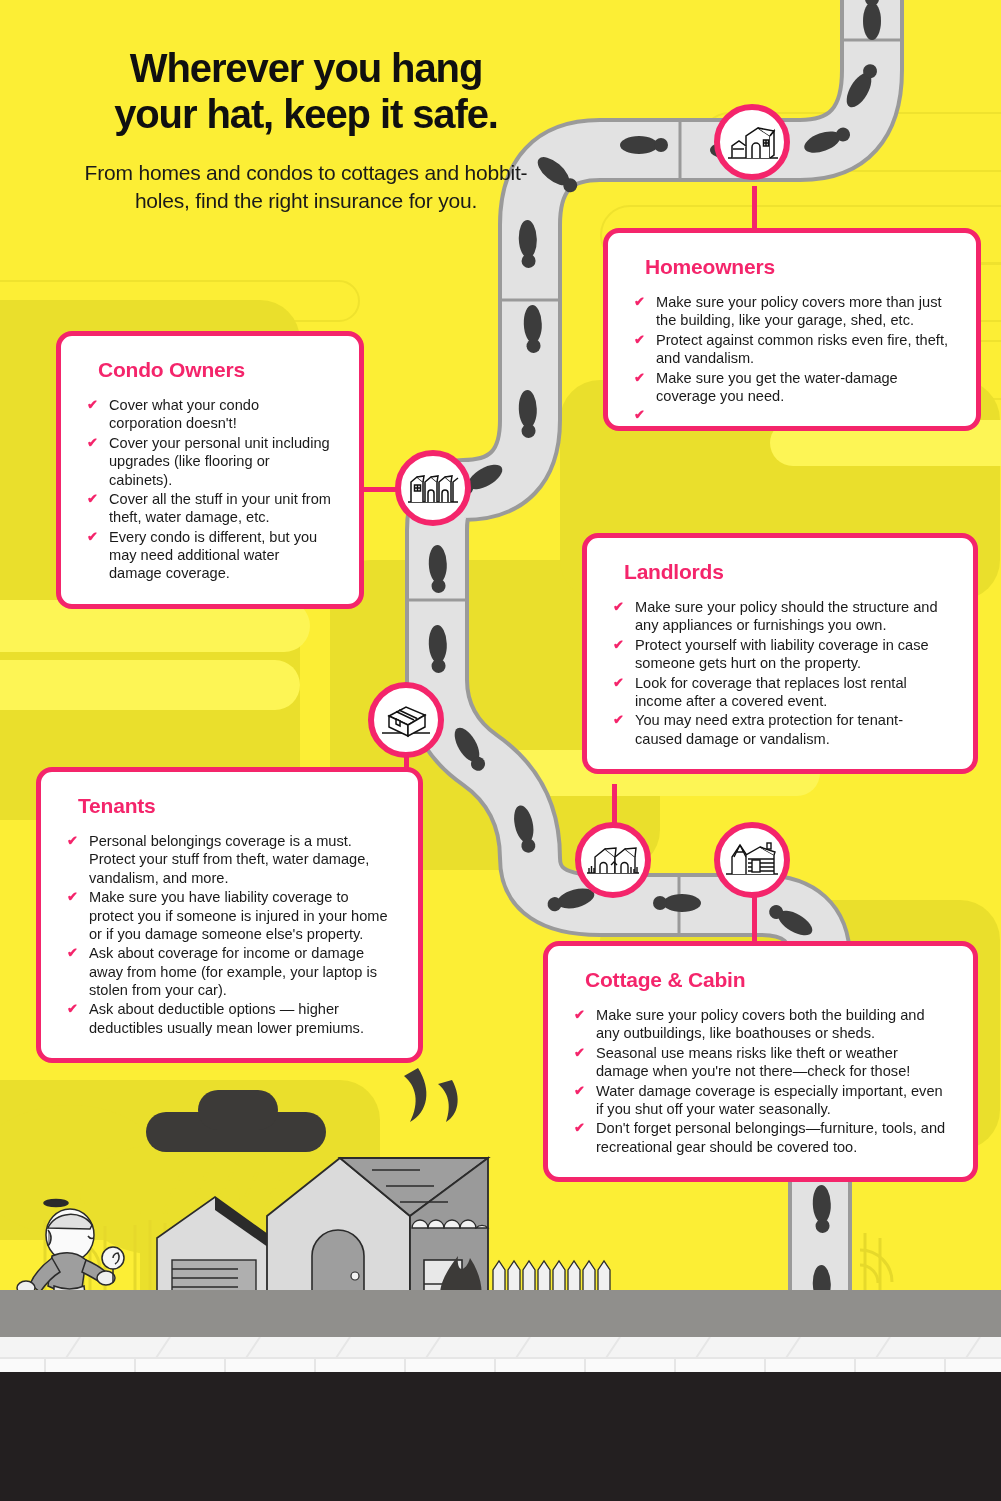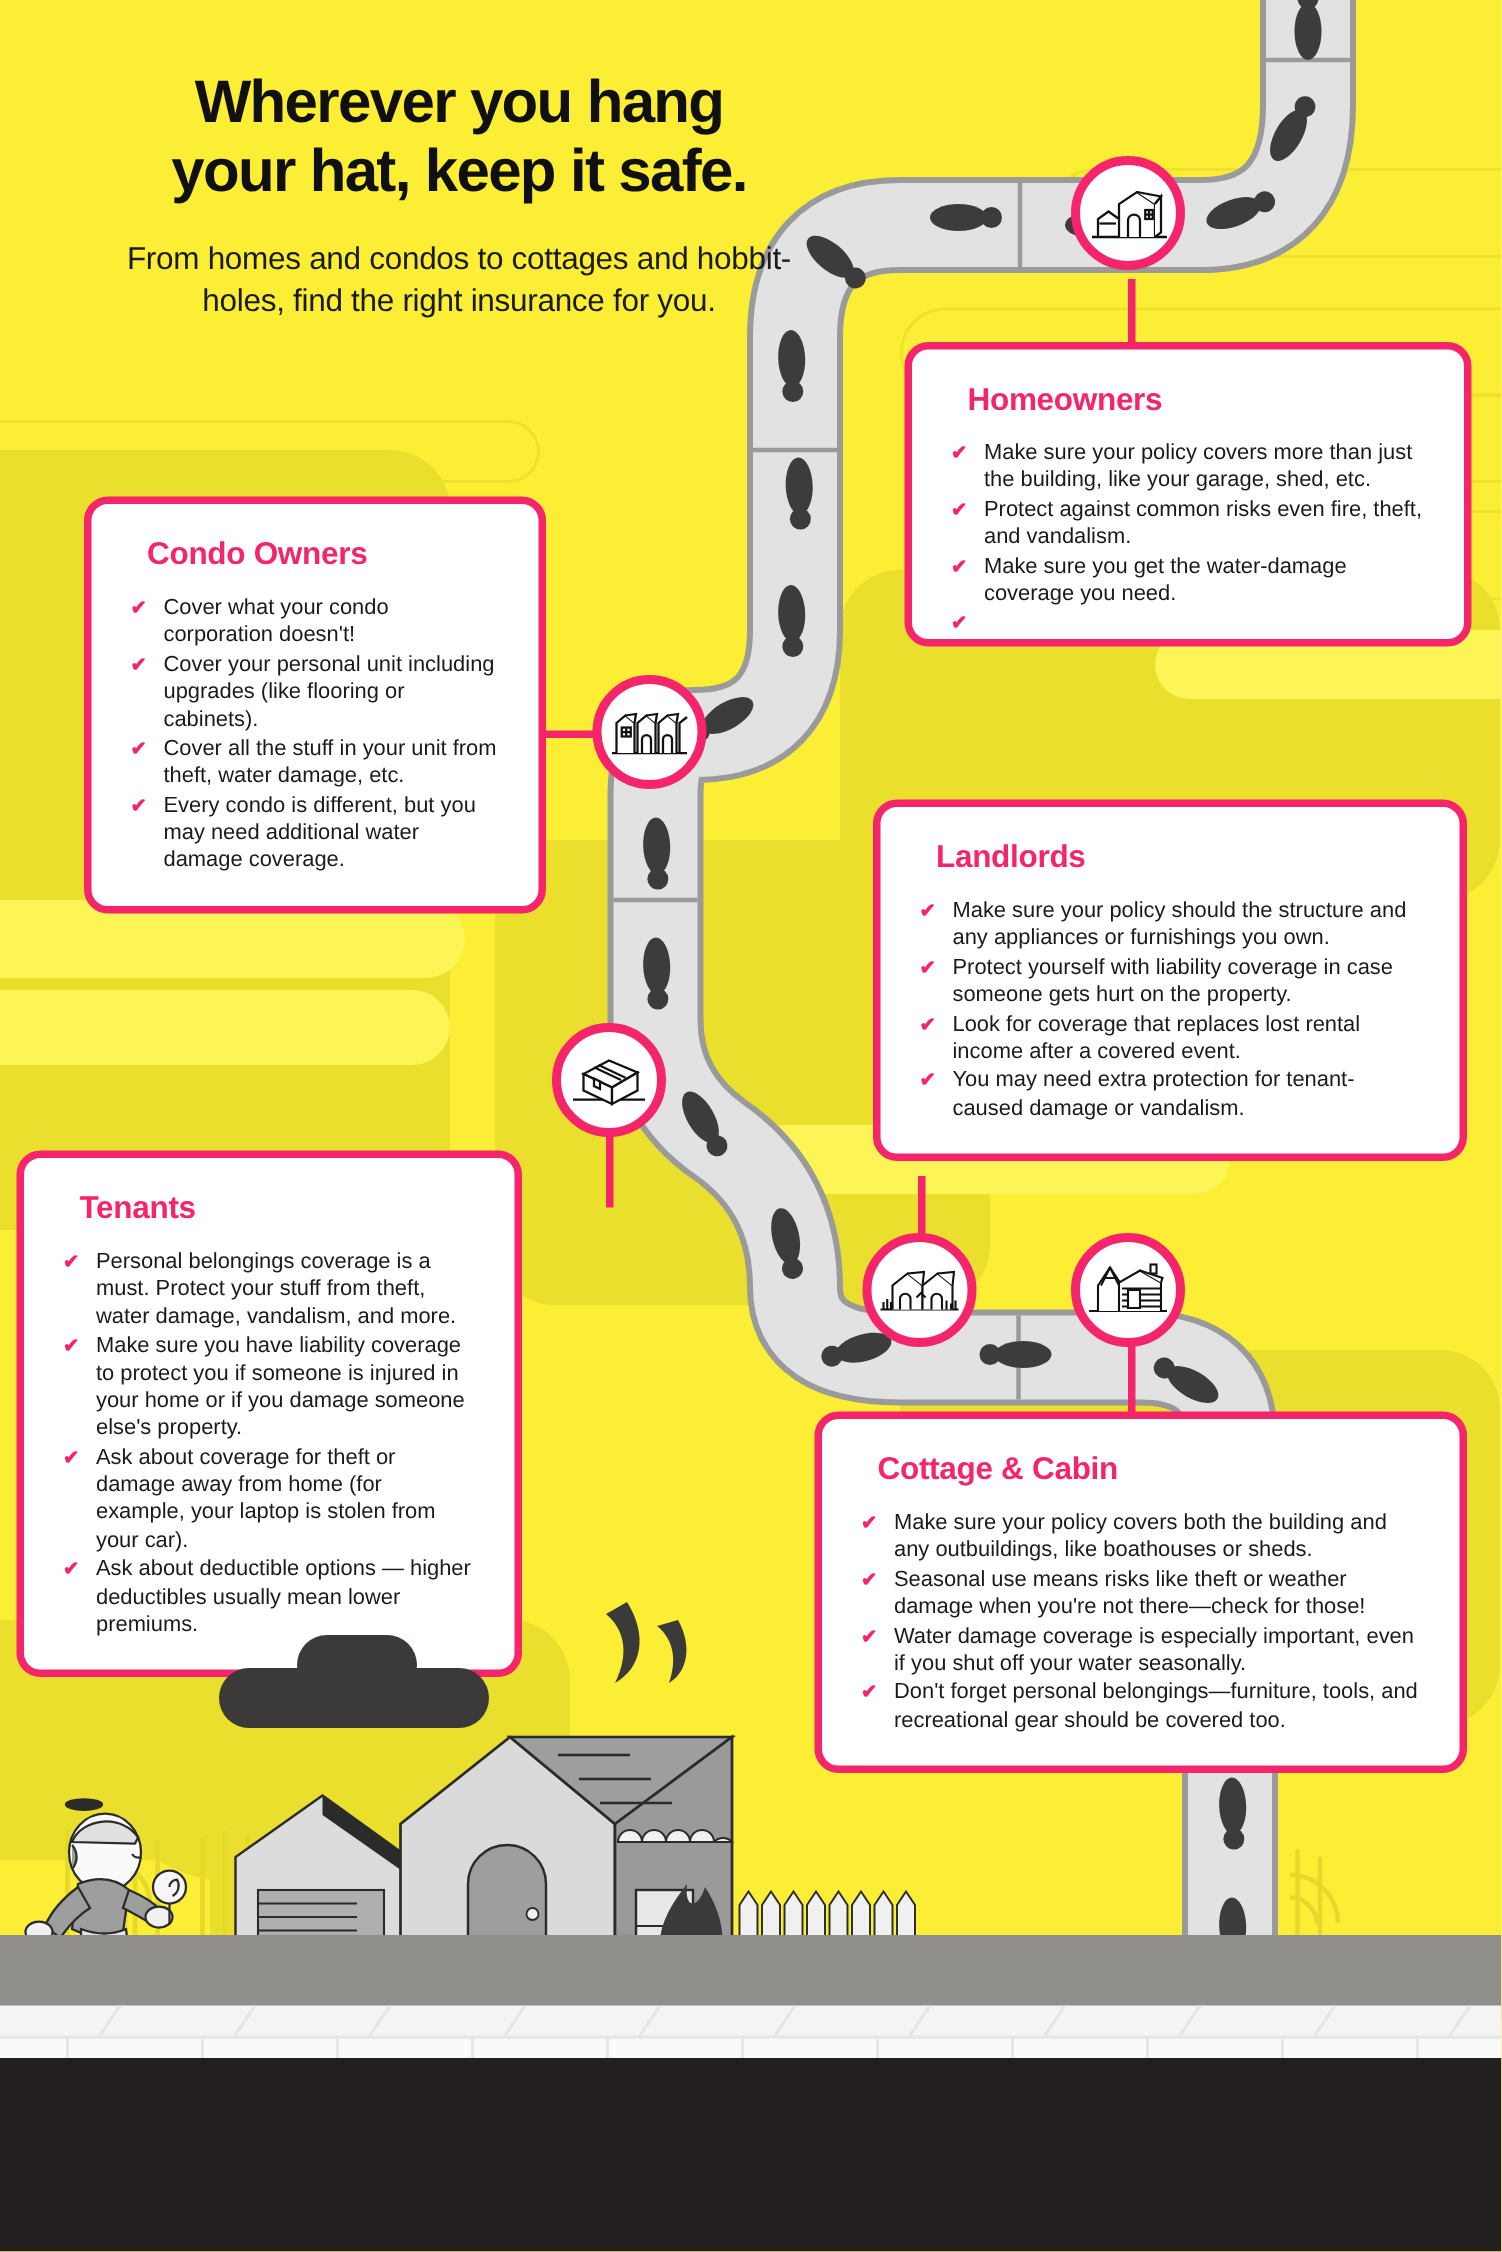--- a/index.html
+++ b/index.html
@@ -349,26 +349,26 @@
   <div class="card" style="left:582px; top:533px; width:396px;">
     <h2>Landlords</h2>
     <ul>
       <li><span class="tick">✔</span><span>Make sure your policy should the structure and any appliances or furnishings you own.</span></li>
       <li><span class="tick">✔</span><span>Protect yourself with liability coverage in case someone gets hurt on the property.</span></li>
       <li><span class="tick">✔</span><span>Look for coverage that replaces lost rental income after a covered event.</span></li>
       <li><span class="tick">✔</span><span>You may need extra protection for tenant-caused damage or vandalism.</span></li>
     </ul>
   </div>
 
-  <div class="card" style="left:11px; top:767px; width:337px;">
+  <div class="card" style="left:36px; top:767px; width:387px;">
     <h2>Tenants</h2>
     <ul>
       <li><span class="tick">✔</span><span>Personal belongings coverage is a must. Protect your stuff from theft, water damage, vandalism, and more.</span></li>
       <li><span class="tick">✔</span><span>Make sure you have liability coverage to protect you if someone is injured in your home or if you damage someone else's property.</span></li>
-      <li><span class="tick">✔</span><span>Ask about coverage for theft or damage away from home (for example, your laptop is stolen from your car).</span></li>
+      <li><span class="tick">✔</span><span>Ask about coverage for income or damage away from home (for example, your laptop is stolen from your car).</span></li>
       <li><span class="tick">✔</span><span>Ask about deductible options — higher deductibles usually mean lower premiums.</span></li>
     </ul>
   </div>
 
   <div class="card" style="left:543px; top:941px; width:435px;">
     <h2>Cottage &amp; Cabin</h2>
     <ul>
       <li><span class="tick">✔</span><span>Make sure your policy covers both the building and any outbuildings, like boathouses or sheds.</span></li>
       <li><span class="tick">✔</span><span>Seasonal use means risks like theft or weather damage when you're not there—check for those!</span></li>
       <li><span class="tick">✔</span><span>Water damage coverage is especially important, even if you shut off your water seasonally.</span></li>

